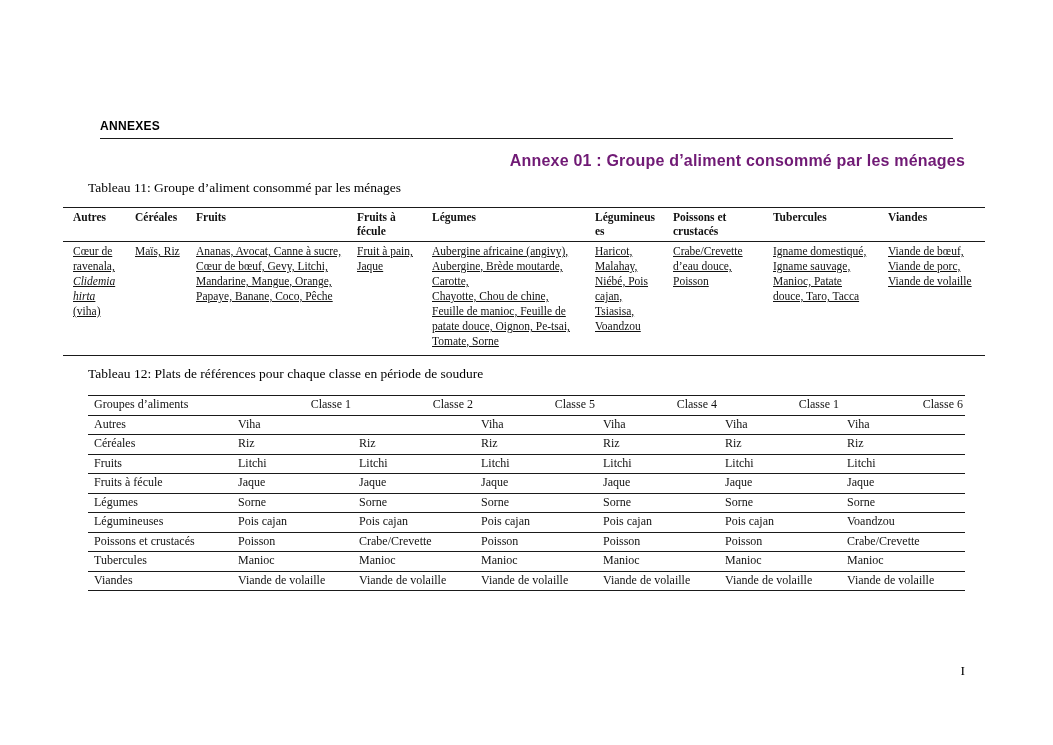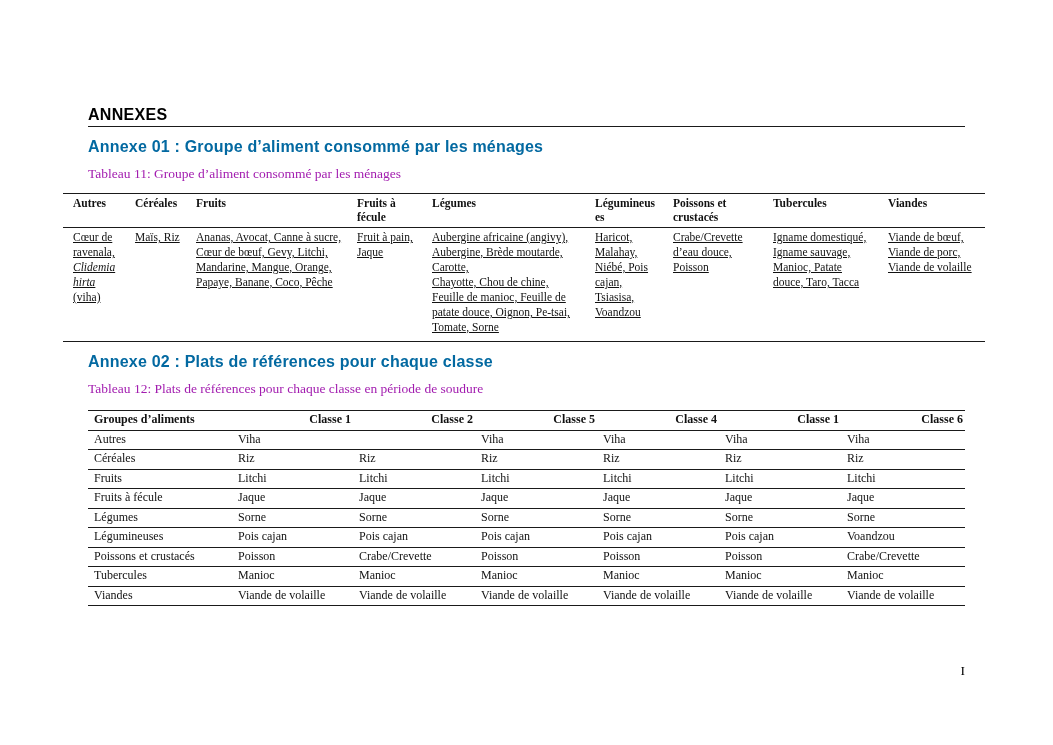--- a/index.html
+++ b/index.html
@@ -13,44 +13,45 @@
     color: #111111;
   }
   .content {
     position: absolute;
     left: 88px;
     top: 0;
     width: 877px;
     padding-top: 105px;
   }
   h1.annexes {
-    margin: 0;
+    margin: 12px;
     font-family: "Liberation Sans", sans-serif;
     font-weight: 700;
-    font-size: 16px;
+    font-size: 12px;
     line-height: 19px;
     letter-spacing: 0.3px;
     color: #000;
     border-bottom: 1.2px solid #1a1a1a;
     padding-bottom: 2px;
   }
   h2.annexe {
     margin: 10px 0 0 0;
     font-family: "Liberation Sans", sans-serif;
     font-weight: 700;
     font-size: 16px;
     line-height: 19px;
     letter-spacing: 0.2px;
-    color: #0369a1;
+    color: #701a75;
+    text-align: right;
   }
   p.caption {
     margin: 9px 0 0 0;
     font-size: 13.5px;
     line-height: 17px;
-    color: #a21caf;
+    color: #000000;
   }
   
   table.t1 {
     margin: 11px 0 0 -25px;
     width: 922px;
     border-collapse: collapse;
     table-layout: fixed;
     font-size: 11.5px;
   }
   table.t1 th {
@@ -77,21 +78,21 @@
   table.t2 {
     margin: 13px 0 0 0;
     width: 877px;
     border-collapse: collapse;
     table-layout: fixed;
     font-size: 12px;
   }
   table.t2 th {
     border-top: 1.2px solid #1a1a1a;
     border-bottom: 1px solid #1a1a1a;
-    font-weight: 700;
+    font-weight: 400;
     line-height: 13.5px;
     padding: 2px 2px 3px 6px;
     vertical-align: top;
   }
   table.t2 th.lbl { text-align: left; }
   table.t2 th.cls { text-align: right; padding-left: 2px; }
   table.t2 td {
     border-bottom: 1px solid #1a1a1a;
     text-align: left;
     vertical-align: top;
@@ -152,21 +153,20 @@
           <td class="pre">Aubergine africaine (angivy), Aubergine, Brède moutarde, Carotte,
 Chayotte, Chou de chine, Feuille de manioc, Feuille de patate douce, Oignon, Pe-tsai, Tomate, Sorne</td>
           <td>Haricot, Malahay, Niébé, Pois cajan, Tsiasisa, Voandzou</td>
           <td>Crabe/Crevette d’eau douce, Poisson</td>
           <td>Igname domestiqué, Igname sauvage, Manioc, Patate douce, Taro, Tacca</td>
           <td>Viande de bœuf, Viande de porc, Viande de volaille</td>
         </tr>
       </tbody>
     </table>
 
-    <h2 class="annexe">Annexe 02 : Plats de références pour chaque classe</h2>
     <p class="caption">Tableau 12: Plats de références pour chaque classe en période de soudure</p>
 
     <table class="t2">
       <colgroup>
         <col style="width:144px">
           <col style="width:121px">
           <col style="width:122px">
         <col style="width:122px">
           <col style="width:122px">
           <col style="width:122px">

